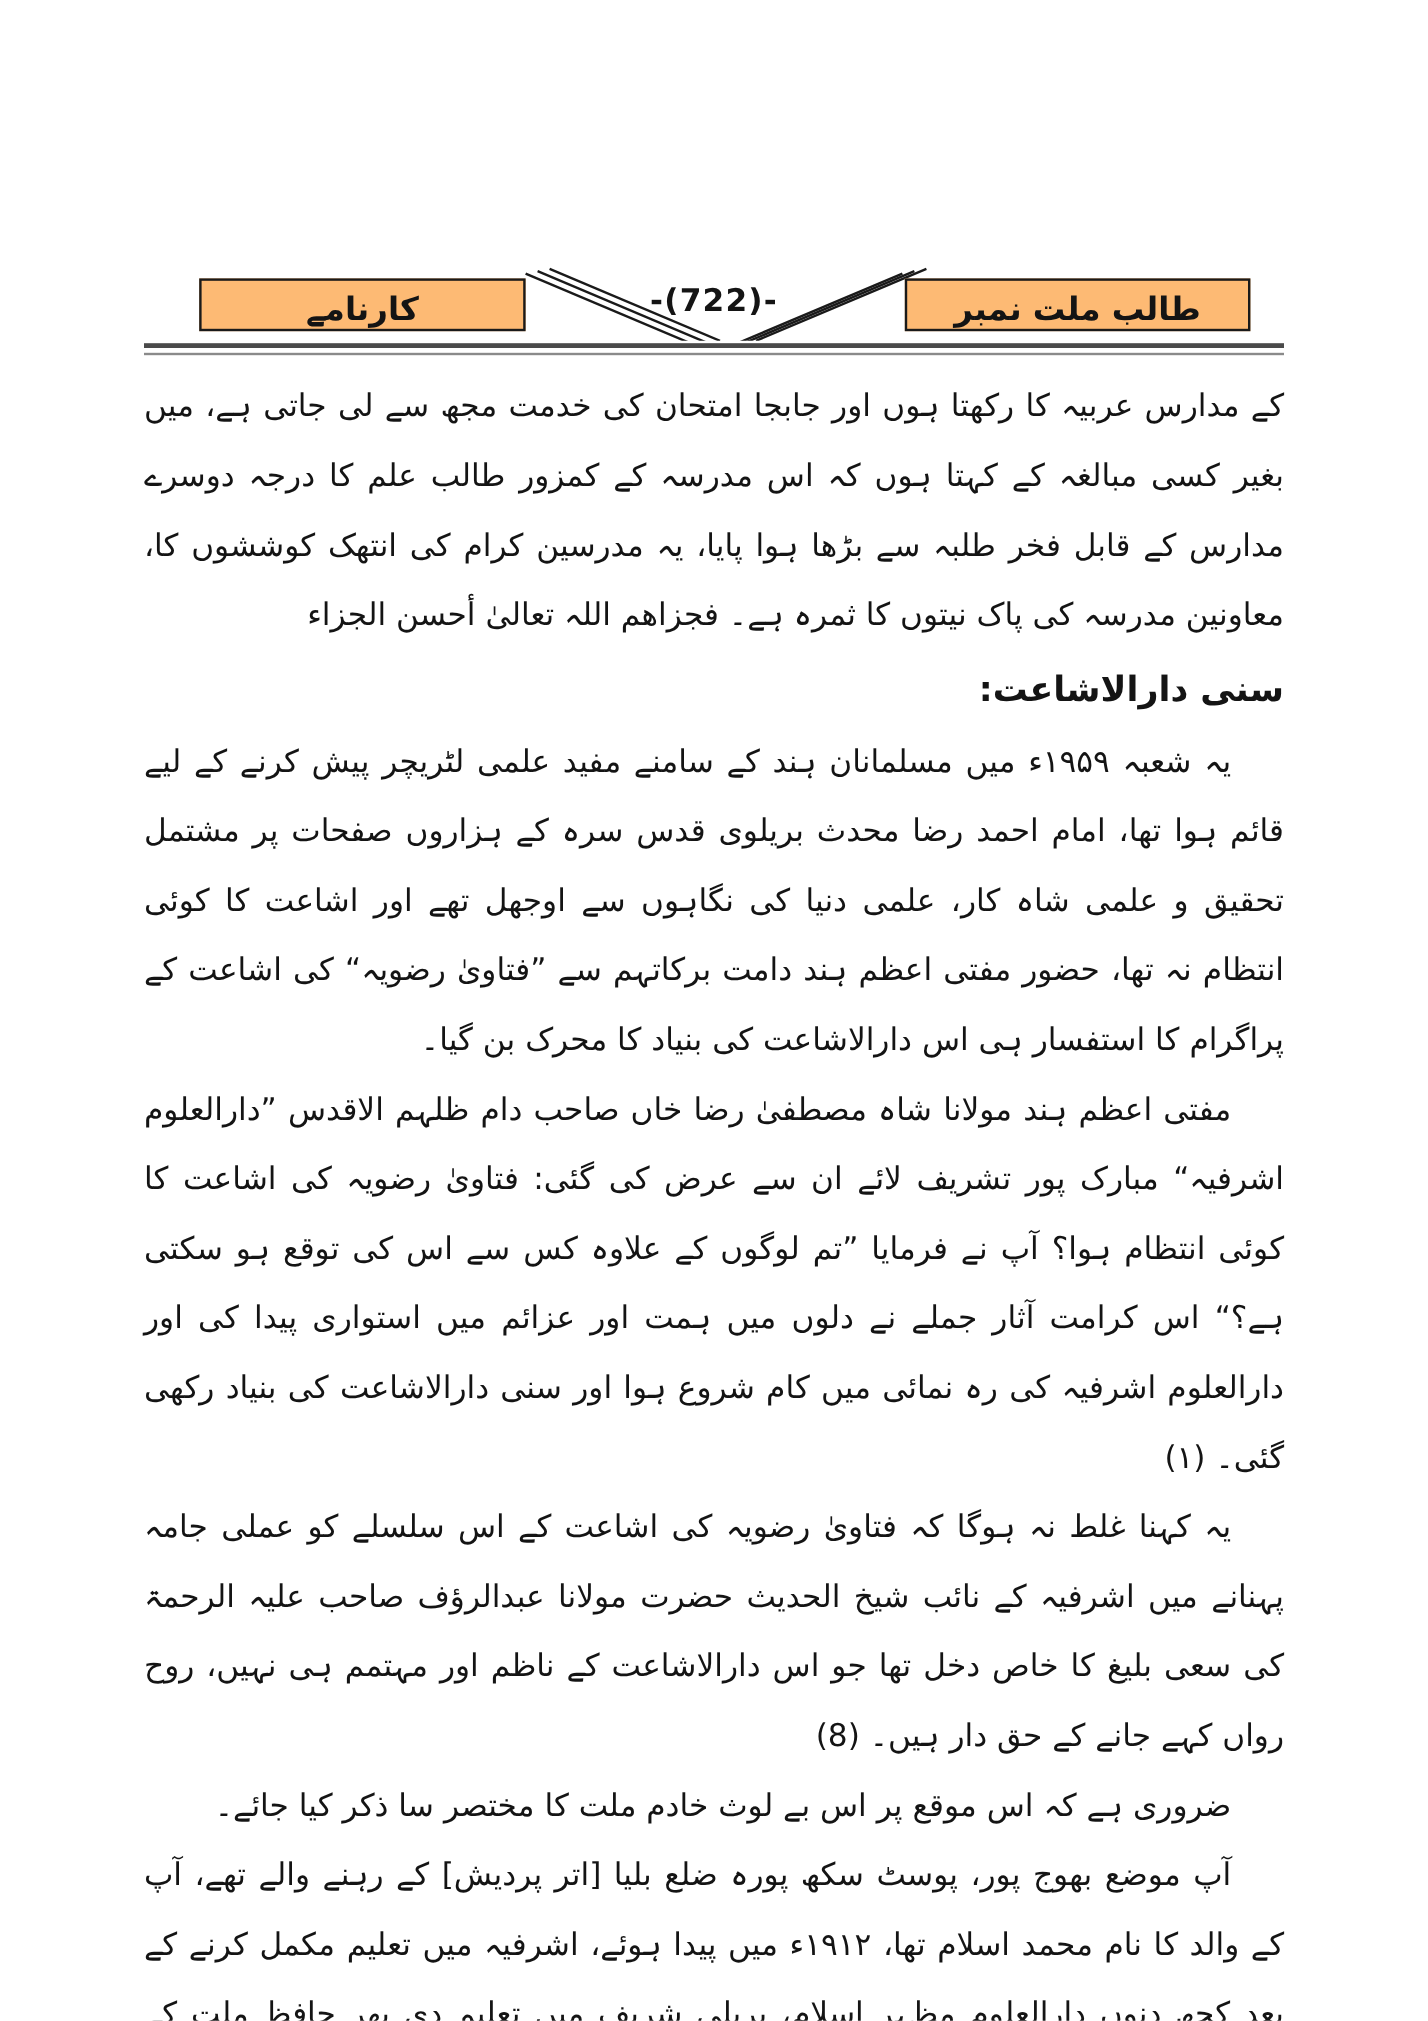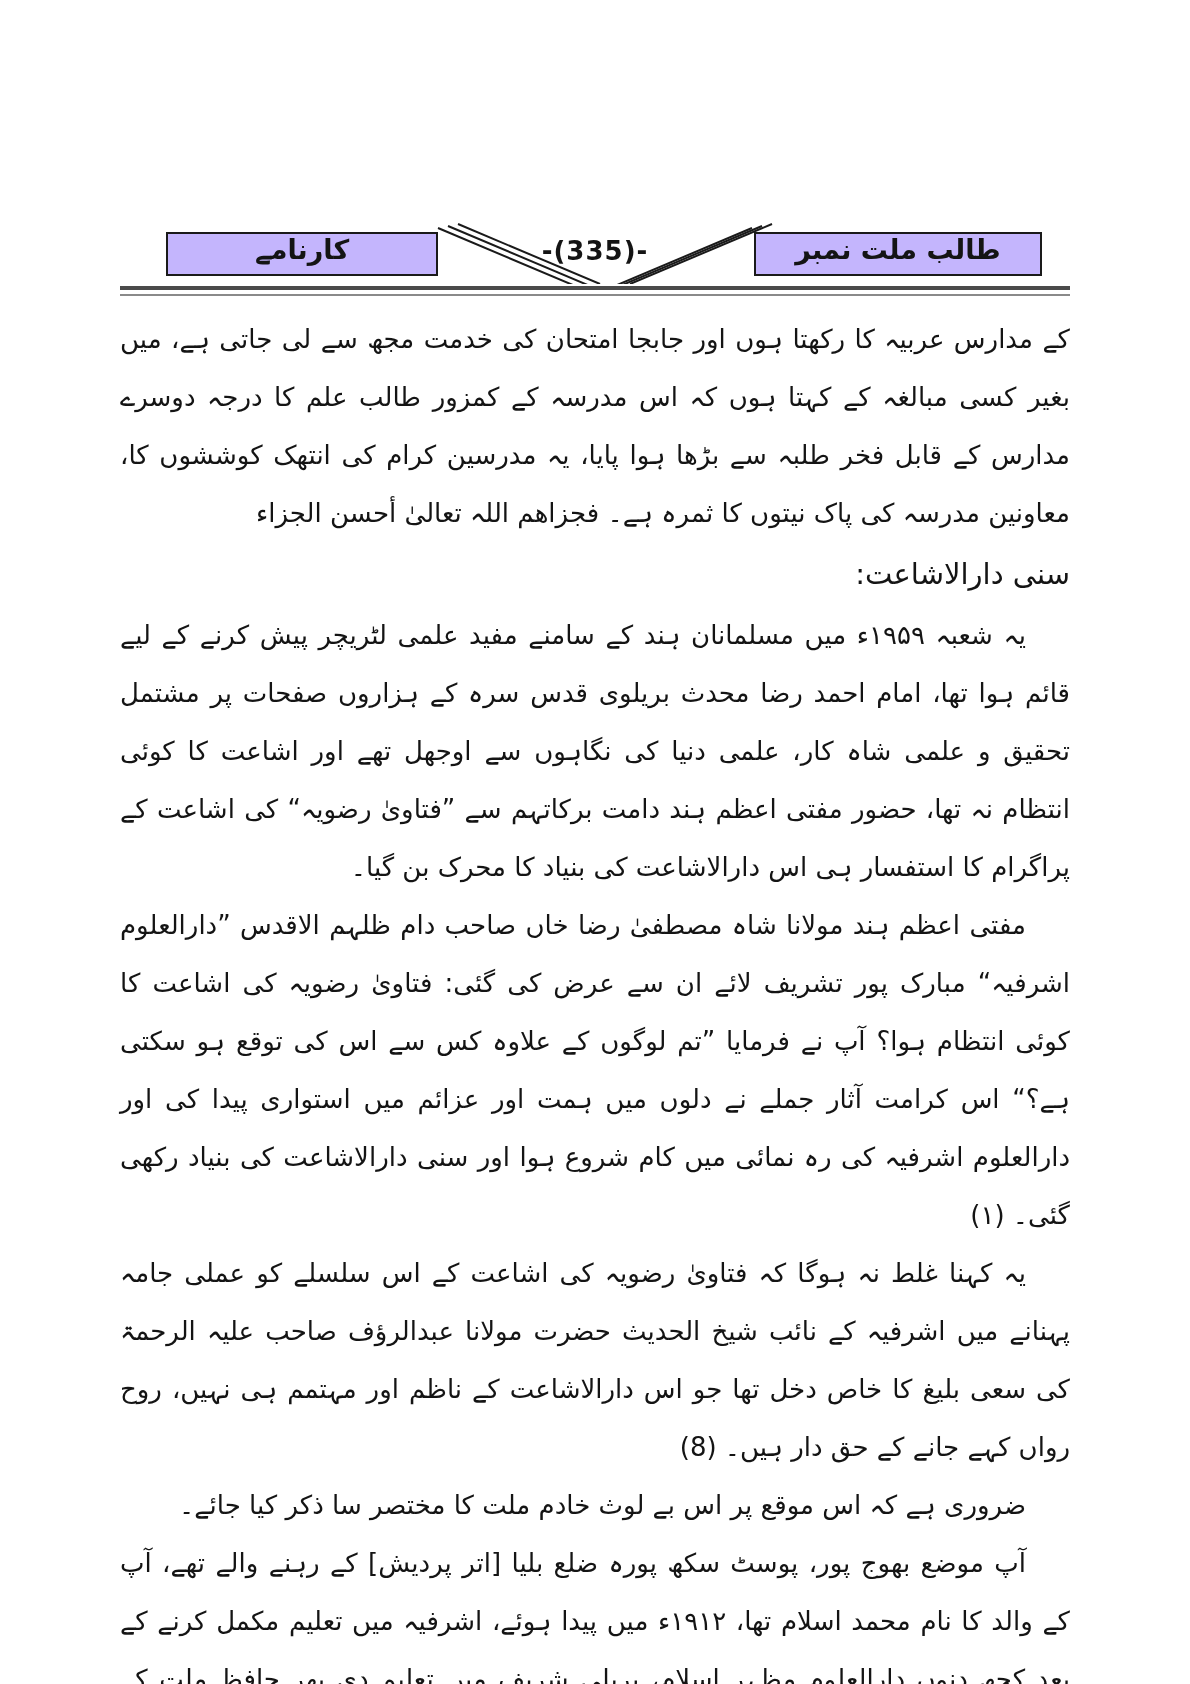--- a/index.html
+++ b/index.html
@@ -32,25 +32,25 @@
     inset: 0;
     width: 100%;
     height: 100%;
   }
   .hdr-box {
     position: absolute;
     top: 10px;
     height: 44px;
     border: 2px solid #1a1a1a;
     display: flex;
-    align-items: flex-start;
+    align-items: flex-end;
     justify-content: center;
     font-size: 27px;
     font-weight: bold;
-    background: #c4b5fd;
+    background: #fdba74;
     box-sizing: border-box;
     direction: rtl;
   }
   .hdr-box.right { right: 28px;  width: 288px; }
   .hdr-box.left  { left: 46px;   width: 272px; }
   .hdr-page-num {
     position: absolute;
     top: 14px;
     left: 0; right: 0;
     text-align: center;
@@ -69,21 +69,21 @@
   .para {
     font-size: 26px;
     line-height: 58px;
     text-align: justify;
     margin: 0;
     text-indent: 44px;
   }
   .para.continuation { text-indent: 0; }
   .heading {
     font-size: 29px;
-    font-weight: normal;
+    font-weight: bold;
     line-height: 60px;
     margin: 2px 0 2px 0;
   }
   .heading.indented { padding-right: 56px; }
 </style>
 </head>
 <body>
 
 <div class="page">
 
@@ -98,21 +98,21 @@
 
       <g stroke="#1a1a1a" stroke-width="2" fill="none">
         <line x1="490" y1="66" x2="632" y2="6"></line>
         <line x1="500" y1="64" x2="642" y2="4"></line>
         <line x1="510" y1="62" x2="652" y2="2"></line>
       </g>
     </svg>
     <div class="hdr-box right">
       <span>طالب ملت نمبر</span>
     </div>
-    <div class="hdr-page-num">-(335)-</div>
+    <div class="hdr-page-num">-(722)-</div>
     <div class="hdr-box left">
       <span>کارنامے</span>
     </div>
   </div>
   <div class="double-rule"></div>
 
   <div class="body-text">
     <p class="para continuation">کے مدارس عربیہ کا رکھتا ہوں اور جابجا امتحان کی خدمت مجھ سے لی جاتی ہے، میں بغیر کسی مبالغہ کے کہتا ہوں کہ اس مدرسہ کے کمزور طالب علم کا درجہ دوسرے مدارس کے قابل فخر طلبہ سے بڑھا ہوا پایا، یہ مدرسین کرام کی انتھک کوششوں کا، معاونین مدرسہ کی پاک نیتوں کا ثمرہ ہے۔ فجزاھم اللہ تعالیٰ أحسن الجزاء</p>
 
     <h2 class="heading">سنی دارالاشاعت:</h2>

